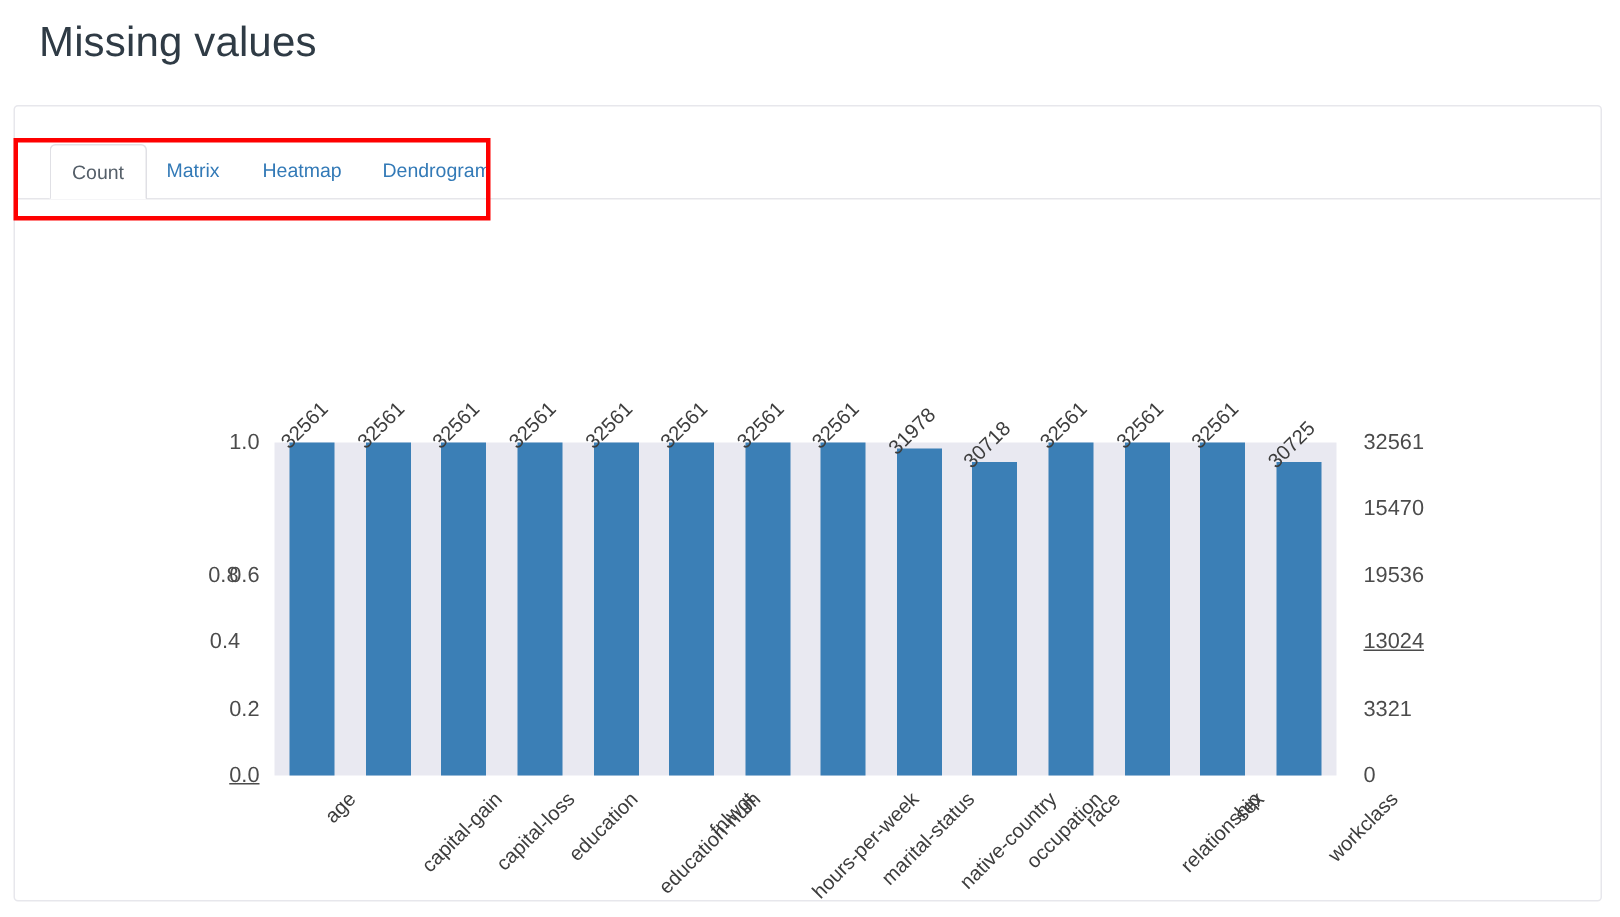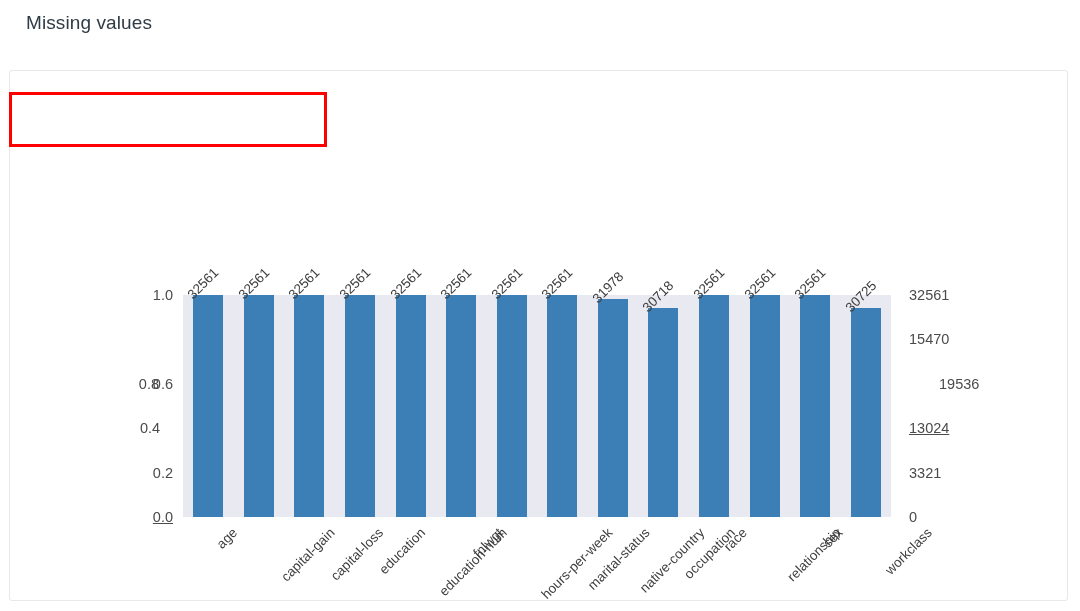--- a/index.html
+++ b/index.html
@@ -9,21 +9,21 @@
     width: 1080px;
     height: 611px;
     background: #ffffff;
     font-family: "Liberation Sans", sans-serif;
     overflow: hidden;
   }
   #page-title {
     position: absolute;
     left: 26px;
     top: 12px;
-    font-size: 19px;
+    font-size: 28px;
     font-weight: 400;
     color: #2f3b45;
     letter-spacing: 0.1px;
   }
   #panel {
     position: absolute;
     left: 9px;
     top: 70px;
     width: 1059px;
     height: 531px;
@@ -124,20 +124,34 @@
     text-align: right;
   }
 </style>
 </head>
 <body>
 
 <div id="page-title">Missing values</div>
 
 <div id="panel">
 
+  <div id="tabbar">
+    <div class="tab active" style="left:23px;">
+      <span>Count</span>
+    </div>
+    <div class="tab inactive" style="left:87px;">
+      <span>Matrix</span>
+    </div>
+    <div class="tab inactive" style="left:151px;">
+      <span>Heatmap</span>
+    </div>
+    <div class="tab inactive" style="left:231px;">
+      <span>Dendrogram</span>
+    </div>
+  </div>
 
   <div id="chart">
     <div id="plot">
         <div class="bar" style="left: 10.2857px; height: 222px;"></div>
         <div class="bar" style="left: 60.8571px; height: 222px;"></div>
         <div class="bar" style="left: 111.429px; height: 222px;"></div>
         <div class="bar" style="left: 162px; height: 222px;"></div>
         <div class="bar" style="left: 212.571px; height: 222px;"></div>
         <div class="bar" style="left: 263.143px; height: 222px;"></div>
         <div class="bar" style="left: 313.714px; height: 222px;"></div>
@@ -179,20 +193,20 @@
       <div class="xlabel" style="left: 854.714px; top: 391px;">workclass</div>
       <div class="ytick-left" style="left: 117px; top: 383px; text-decoration: underline;">0.0</div>
       <div class="ytick-left" style="left: 117px; top: 338.6px;">0.2</div>
       <div class="ytick-left" style="left: 117px; top: 294.2px; text-align: center;">0.4</div>
       <div class="ytick-left" style="left: 117px; top: 249.8px;">0.6</div>
       <div class="ytick-left" style="left: 103px; top: 205.4px; margin-top: 45px;">0.8</div>
       <div class="ytick-left" style="left: 117px; top: 161px;">1.0</div>
       <div class="ytick-right" style="left: 899px; top: 383px;">0</div>
       <div class="ytick-right" style="left: 899px; top: 338.601px;">3321</div>
       <div class="ytick-right" style="left: 899px; top: 294.203px; text-decoration: underline;">13024</div>
-      <div class="ytick-right" style="left: 929px; top: 249.804px;">19536</div>
+      <div class="ytick-right" style="left: 899px; top: 249.804px;">19536</div>
       <div class="ytick-right" style="left: 899px; top: 205.405px;">15470</div>
       <div class="ytick-right" style="left: 899px; top: 161px;">32561</div>
     </div>
 
 </div>
 
 <div id="annotation-box"></div>
 
 </body></html>

